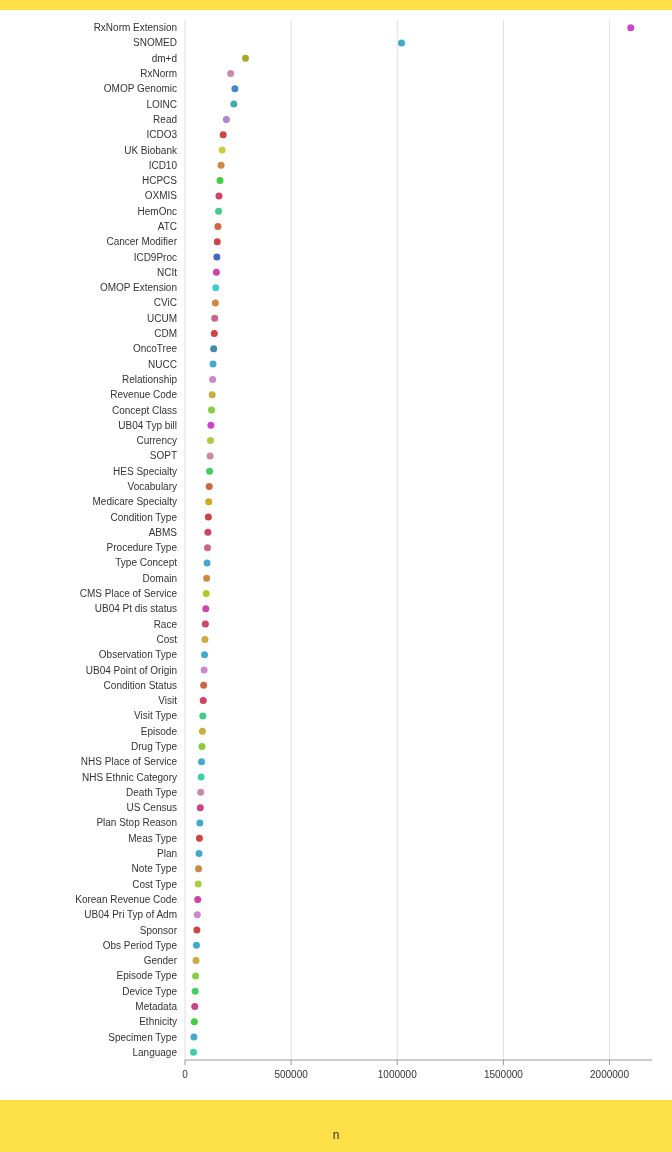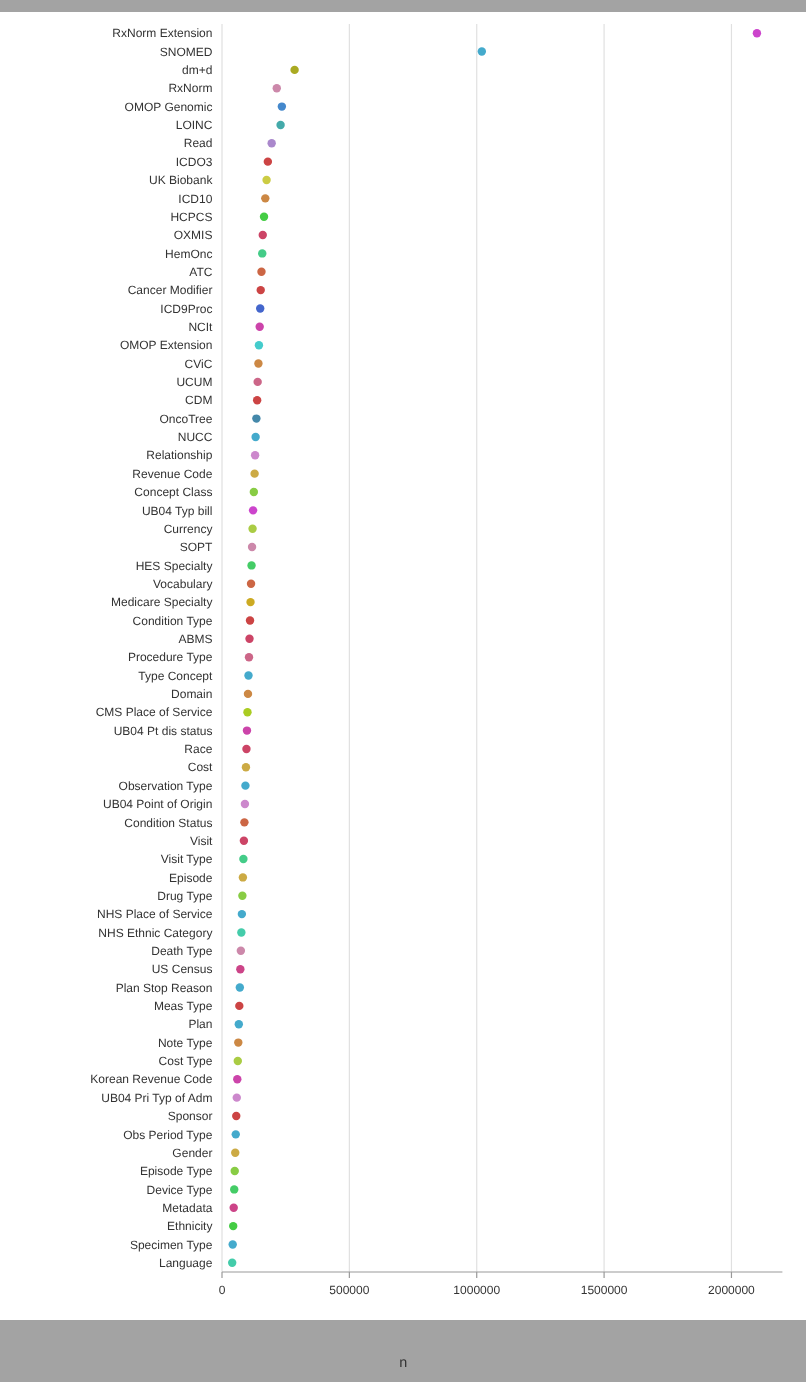--- a/index.html
+++ b/index.html
@@ -7,21 +7,21 @@
       background: #fff;
       font-family: Arial, sans-serif;
       font-size: 11px;
       width: 672px;
       min-height: 1152px;
     }
     .chart-container {
       position: relative;
       width: 672px;
       height: 1152px;
-      background: #a3a3a3;
+      background: #fde047;
     }
     .y-axis-label {
       position: absolute;
       left: 6px;
       top: 50%;
       transform: translateY(-50%) rotate(-90deg);
       font-size: 12px;
       color: #333;
       white-space: nowrap;
     }

